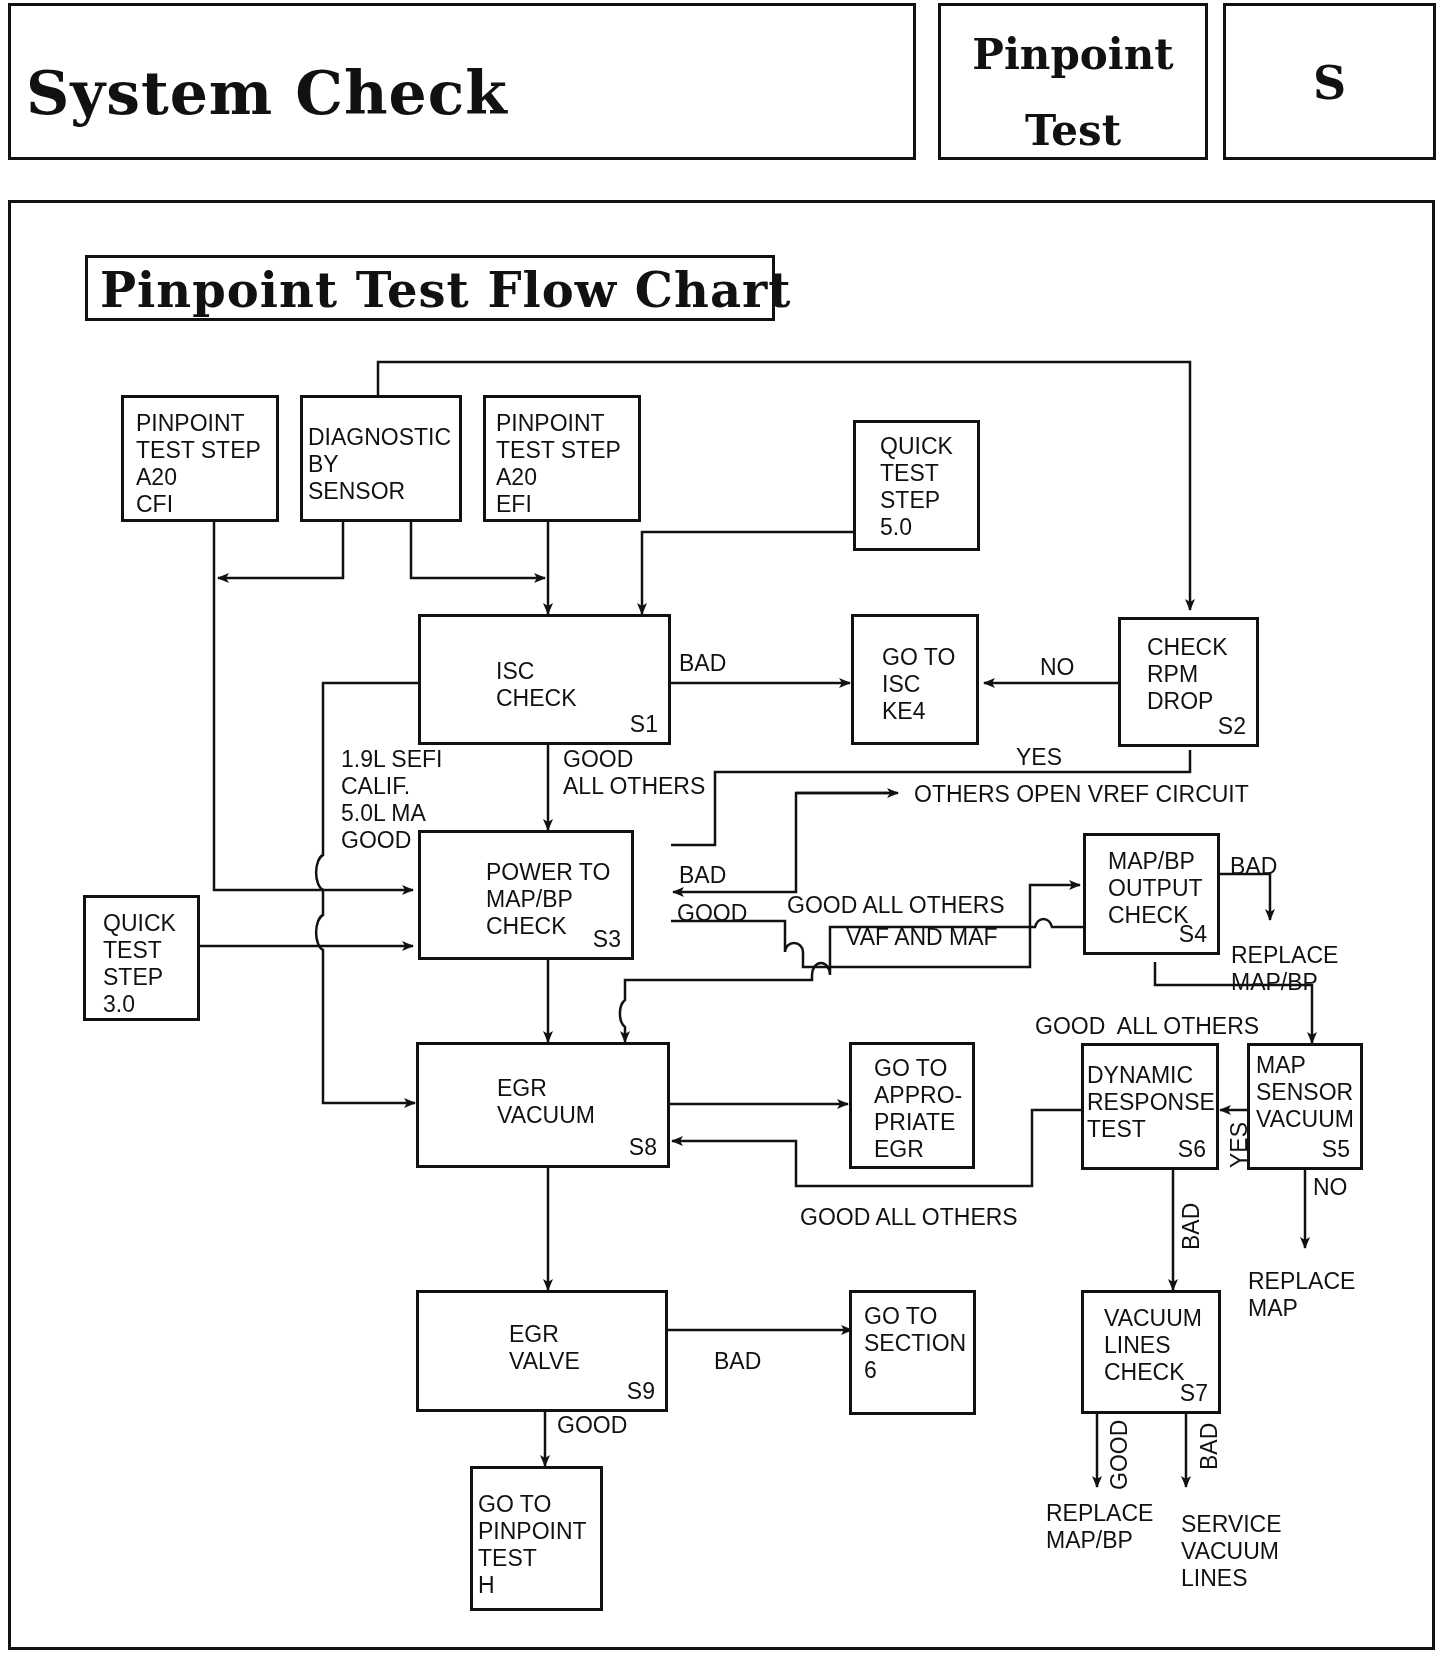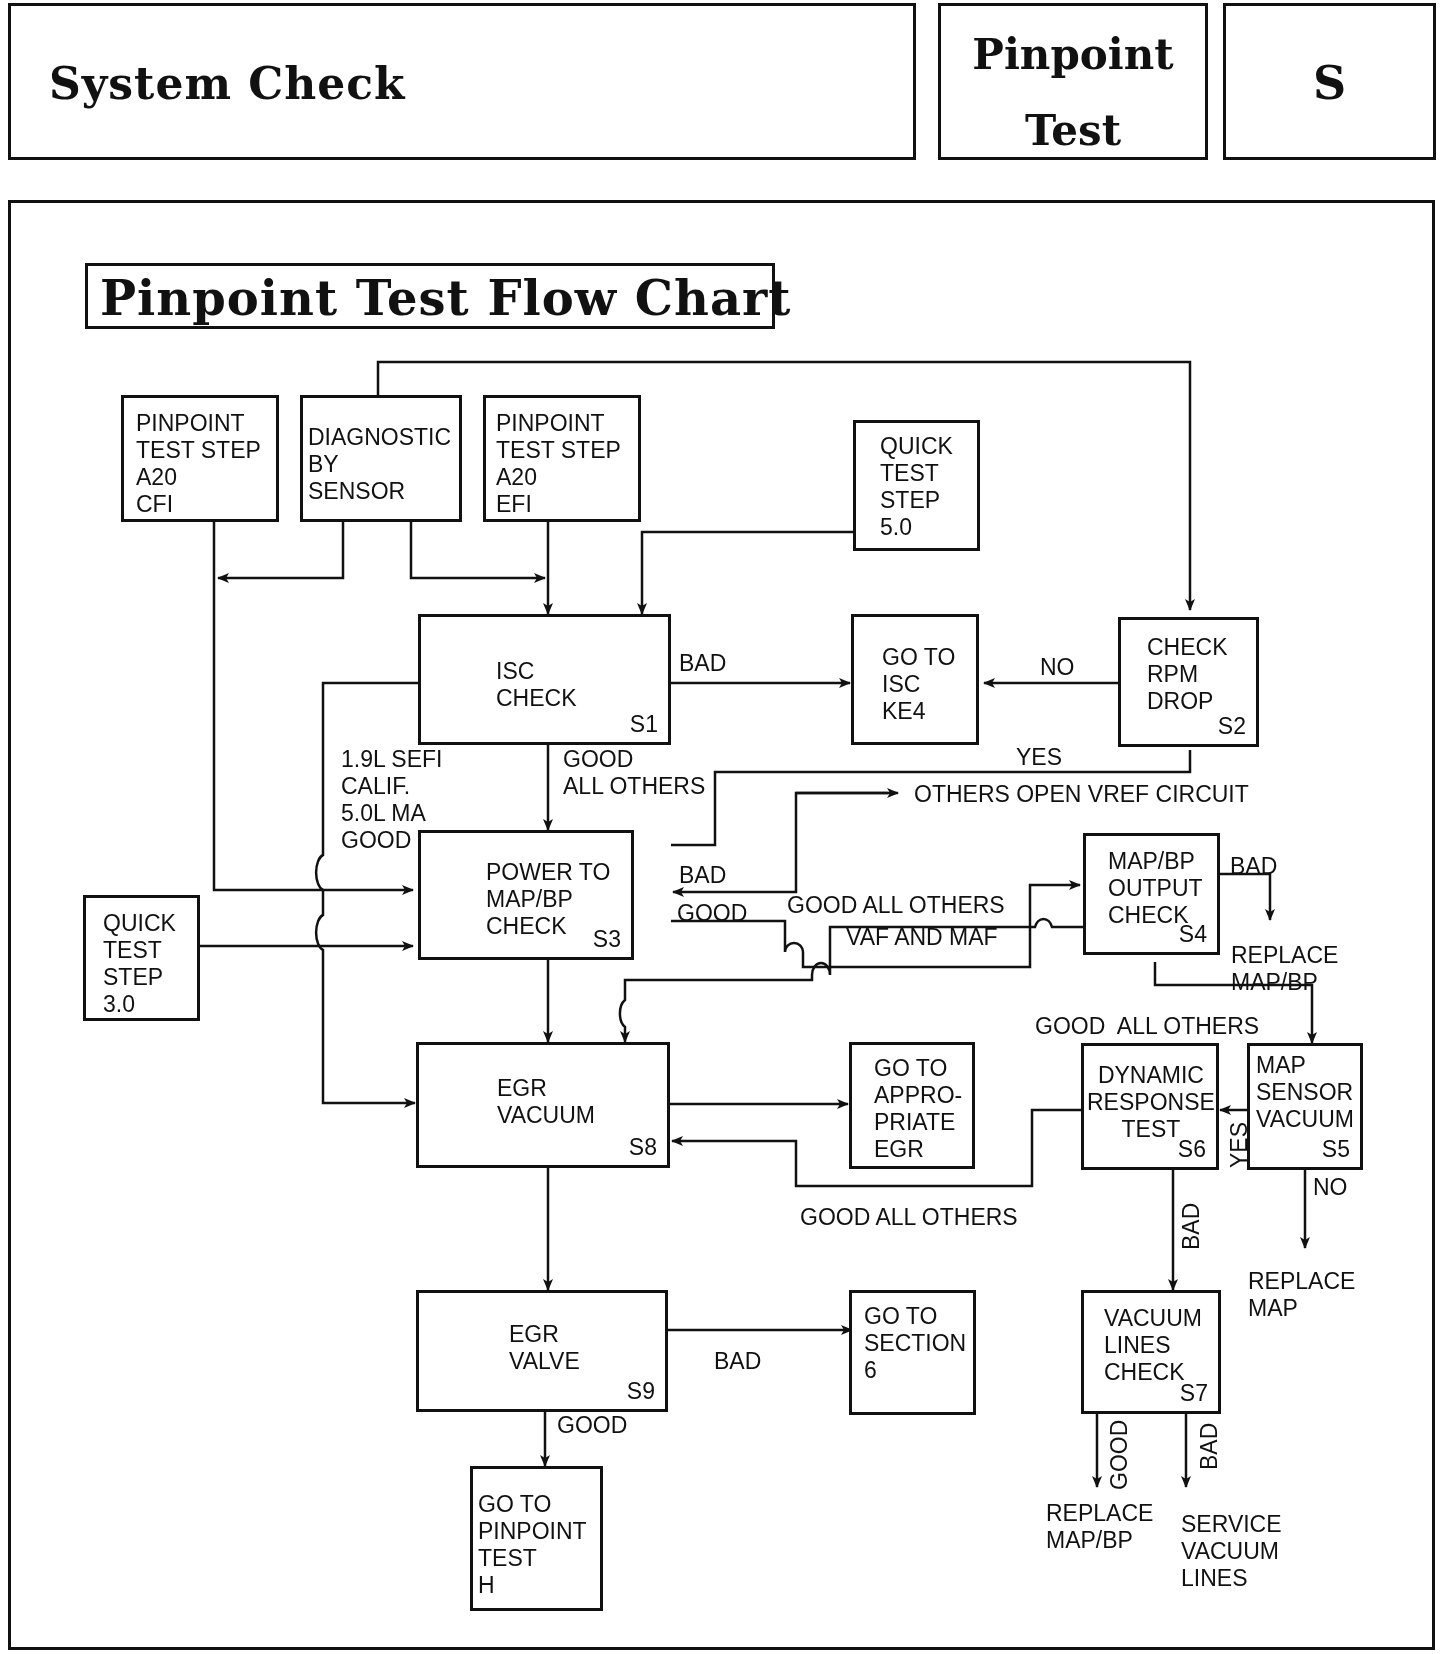--- a/index.html
+++ b/index.html
@@ -1,29 +1,29 @@
 <!DOCTYPE html>
 <html><head>
 <meta charset="utf-8">
 <style>
   html, body { margin:0; padding:0; background:#ffffff; }
   body { width:1440px; height:1654px; position:relative; overflow:hidden;
          font-family:"Liberation Sans", sans-serif; color:#111; }
   .hdr { position:absolute; border:3px solid #111; box-sizing:border-box; background:#fff; }
   .serif { font-family:"DejaVu Serif", "Liberation Serif", serif; font-weight:bold; }
   #hdr-title { left:8px; top:3px; width:908px; height:157px; }
-  #hdr-title span { position:absolute; left:15px; top:52px; font-size:44px; letter-spacing:1px;margin-left:23px; }
+  #hdr-title span { position:absolute; left:15px; top:52px; font-size:60px; letter-spacing:1px; }
   #hdr-section { left:938px; top:3px; width:270px; height:157px; text-align:center; }
   #hdr-section div { font-size:42px; line-height:54px; margin-top:22px; }
   #hdr-letter { left:1223px; top:3px; width:213px; height:157px; text-align:center; }
   #hdr-letter span { display:block; font-size:46px; margin-top:50px; }
   #frame { position:absolute; left:8px; top:200px; width:1427px; height:1450px;
            border:3px solid #111; box-sizing:border-box; }
   #chart-title { position:absolute; left:85px; top:255px; width:690px; height:66px;
-                 border:3px solid #111; box-sizing:border-box;margin-top:8px; }
+                 border:3px solid #111; box-sizing:border-box; }
   #chart-title span { position:absolute; left:12px; top:4px; font-size:48px; white-space:nowrap; letter-spacing:1px;}
   svg { position:absolute; left:0; top:0; }
   .box { position:absolute; border:3px solid #111; box-sizing:border-box; background:#fff; }
   .box .lines { position:absolute; font-size:23px; line-height:27px; white-space:pre; }
   .box .step { position:absolute; right:10px; bottom:4px; font-size:23px; }
   .lbl { position:absolute; font-size:23px; line-height:27px; white-space:pre; }
   .vlbl { position:absolute; font-size:23px; transform:rotate(-90deg); transform-origin:left top; white-space:nowrap; }
 </style>
 </head>
 <body>
@@ -172,21 +172,21 @@
 VACUUM</div>
   <div class="step">S8</div>
 </div>
 <div class="box" style="left:849px;top:1042px;width:126px;height:127px;">
   <div class="lines" style="left:22px;top:10px;">GO TO
 APPRO-
 PRIATE
 EGR</div>
 </div>
 <div class="box" style="left:1081px;top:1043px;width:138px;height:127px;">
-  <div class="lines" style="left:3px;top:16px;text-align:center;">DYNAMIC
+  <div class="lines" style="left:3px;top:16px;">DYNAMIC
 RESPONSE
 TEST</div>
   <div class="step">S6</div>
 </div>
 <div class="box" style="left:1247px;top:1043px;width:116px;height:127px;">
   <div class="lines" style="left:6px;top:6px;">MAP
 SENSOR
 VACUUM</div>
   <div class="step">S5</div>
 </div>

